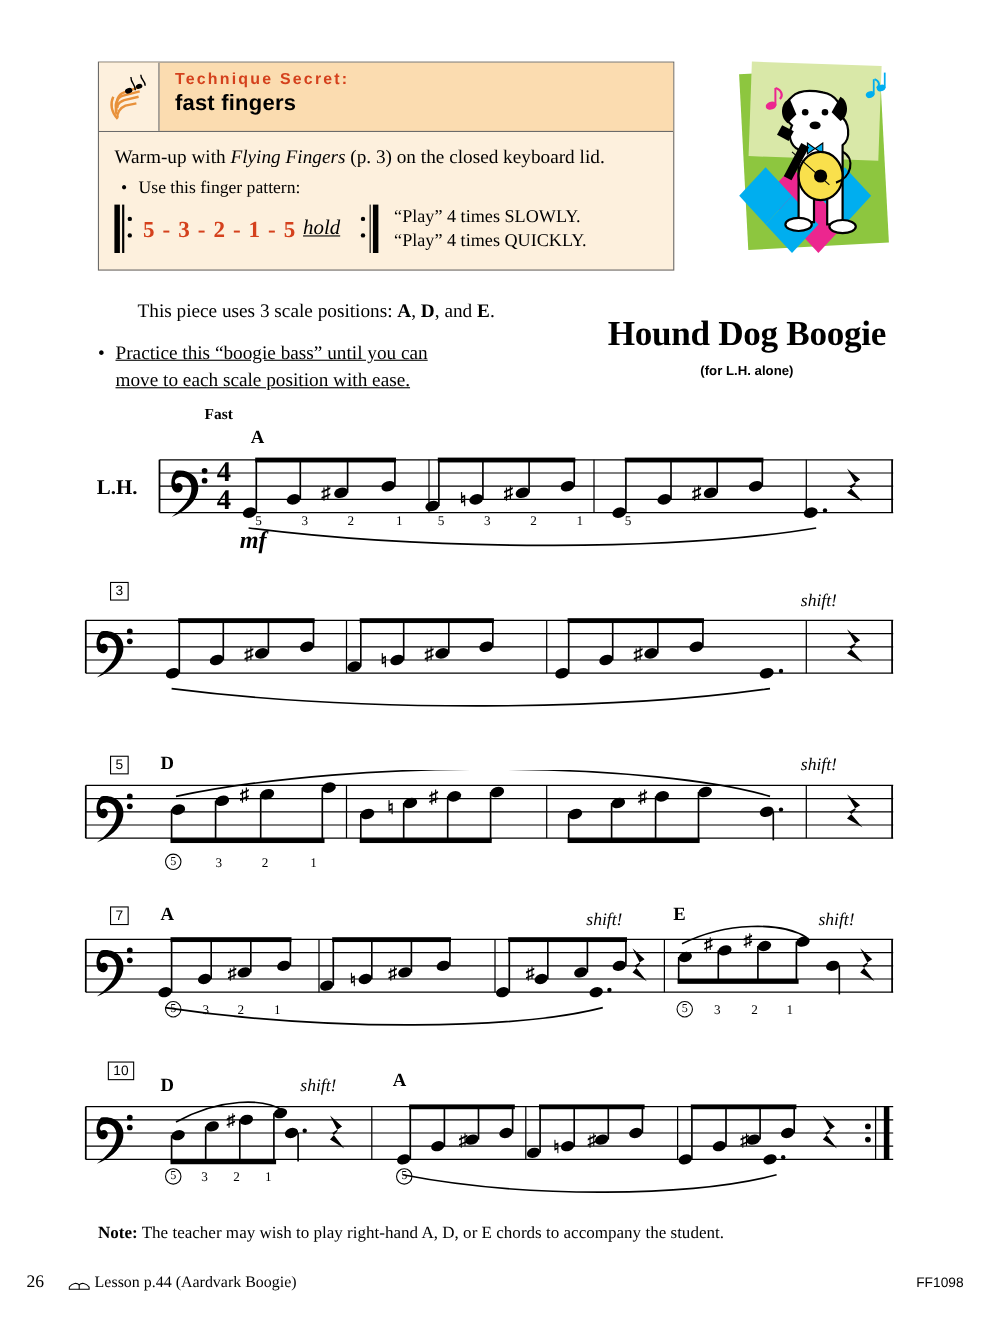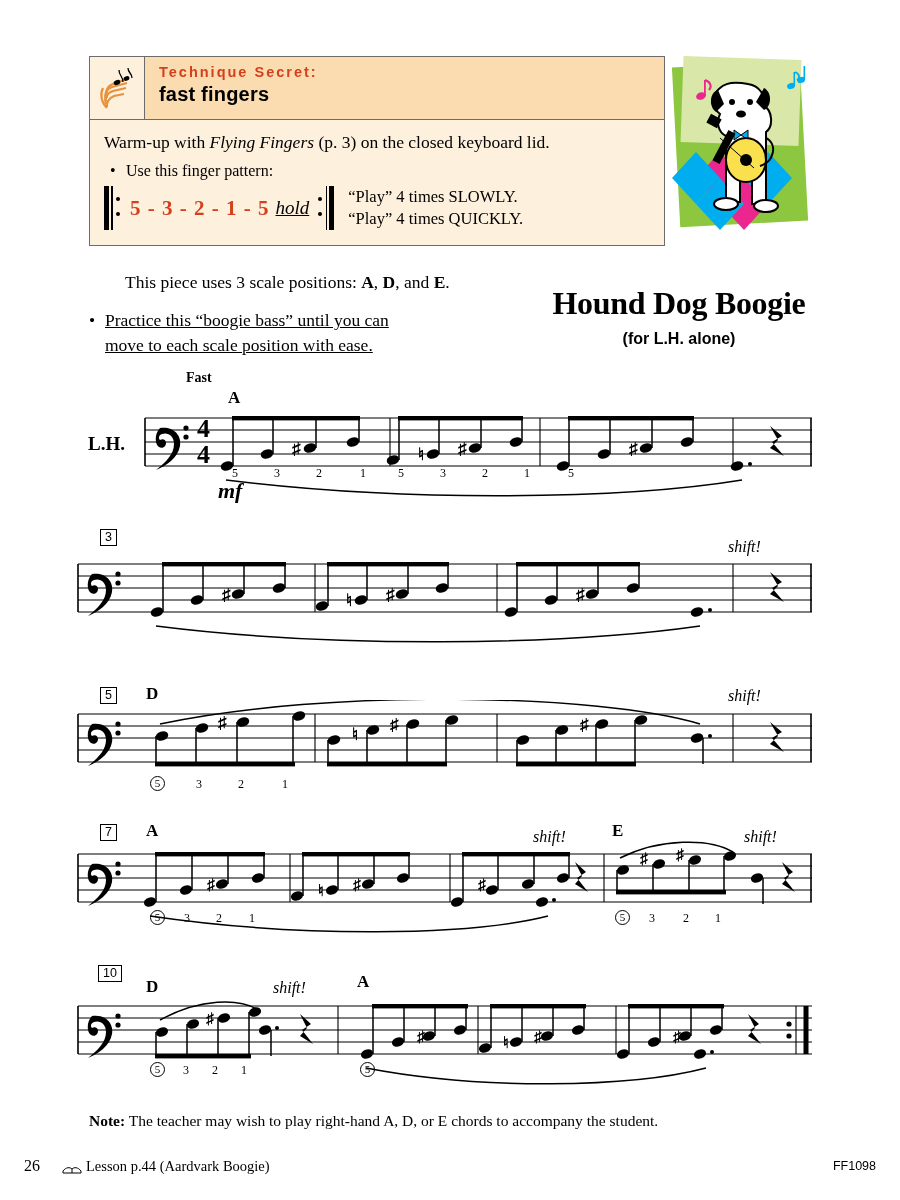--- a/index.html
+++ b/index.html
@@ -14,21 +14,21 @@
     font-family: "Liberation Serif", serif;
     color: #000;
     overflow: hidden;
   }
 
   
   .tech-box {
     position: absolute;
     left: 89px;
     top: 56px;
-    width: 576px;
+    width: 524px;
     border: 1px solid #6b6b6b;
     background: #fdf0dd;
     box-sizing: border-box;
   }
   .tech-header {
     display: flex;
     align-items: stretch;
     background: #fbdcb0;
     border-bottom: 1px solid #6b6b6b;
     height: 62px;
@@ -121,21 +121,21 @@
     font-size: 21px;
     color: #d4401c;
     letter-spacing: 1px;
     margin: 0 6px;
   }
   .hold {
     font-style: italic;
     font-size: 19px;
     color: #000;
     text-decoration: underline;
-    margin-right: 5px;
+    margin-right: 15px;
   }
   .play-notes {
     margin-left: 14px;
     font-size: 16.5px;
     line-height: 1.35;
   }
 
   
   .dog-art {
     position: absolute;
@@ -179,21 +179,21 @@
     letter-spacing: -0.3px;
   }
   .song-sub {
     position: absolute;
     left: 536px;
     top: 330px;
     width: 286px;
     text-align: center;
     font-family: "Liberation Sans", sans-serif;
     font-weight: bold;
-    font-size: 16px;
+    font-size: 12px;
   }
 
   
   .system { position: absolute; left: 0; }
   .staff-svg { display: block; }
 
   .tempo {
     position: absolute;
     font-family: "Liberation Serif", serif;
     font-weight: bold;

